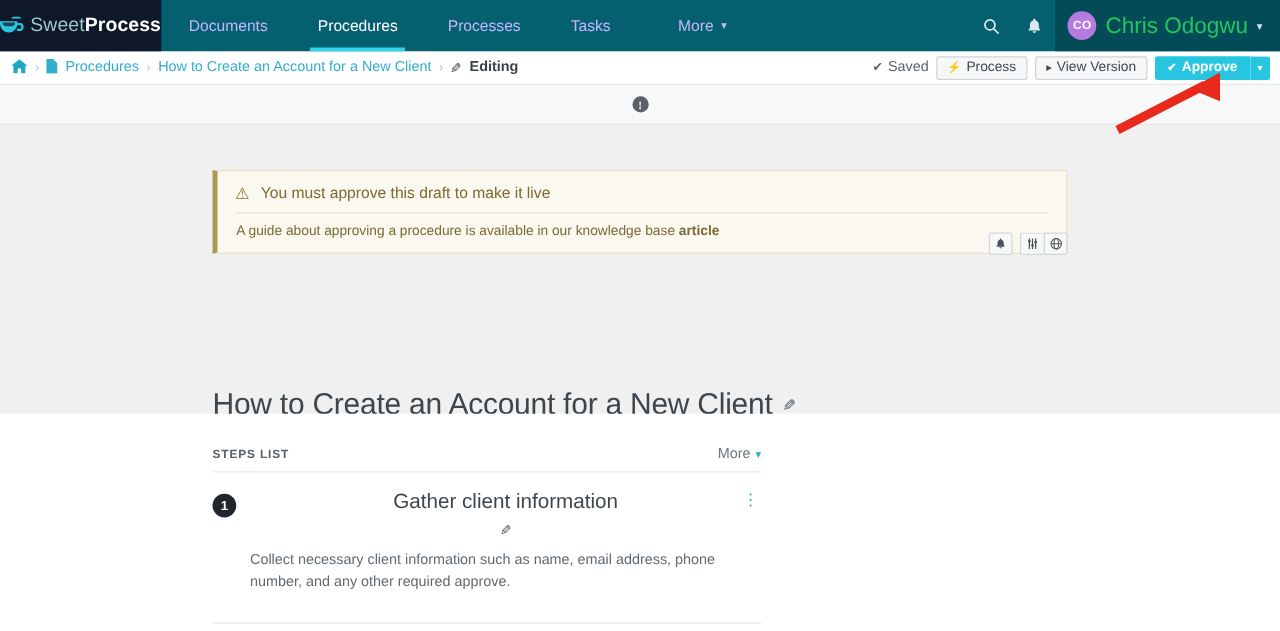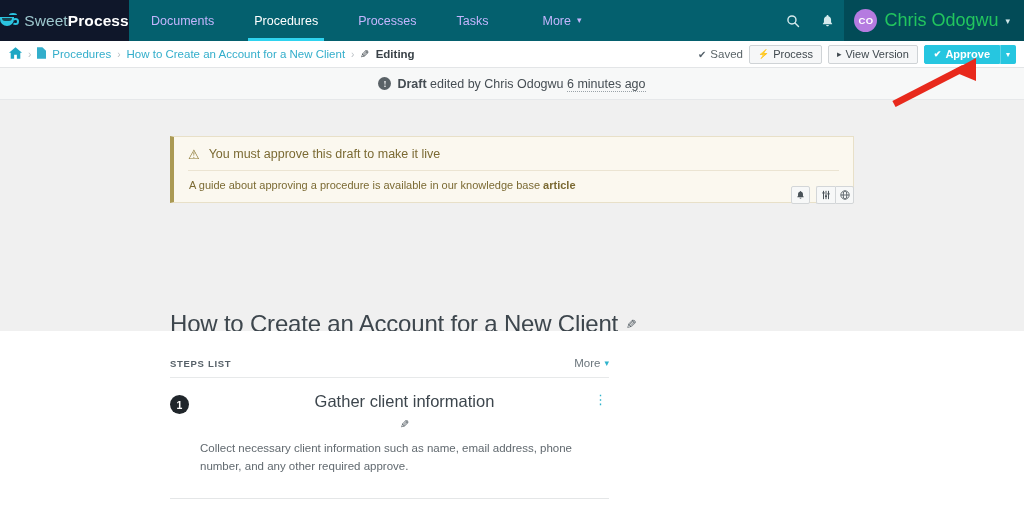--- a/index.html
+++ b/index.html
@@ -281,21 +281,20 @@
         </div>
         <div class="btn-approve-caret">
           <span>▾</span>
         </div>
       </div>
     </div>
   </div>
 
   <div class="draftbar">
     <span class="info-ico">!</span>
-    <span><b>Draft</b><span> edited by Chris Odogwu </span><span class="dotted">6 minutes ago</span></span>
   </div>
 
   <div class="hero">
     <div class="hero-inner">
 
       <div class="alert">
         <div class="alert-title">
           <span class="warn-ico">⚠</span>
           <span>You must approve this draft to make it live</span>
         </div>

